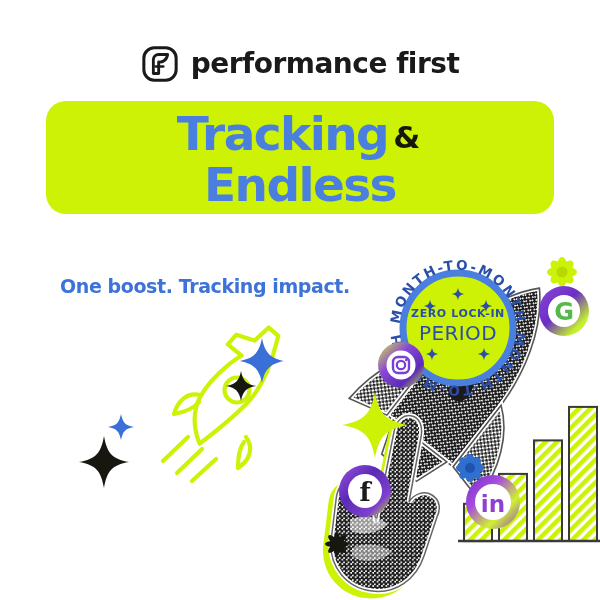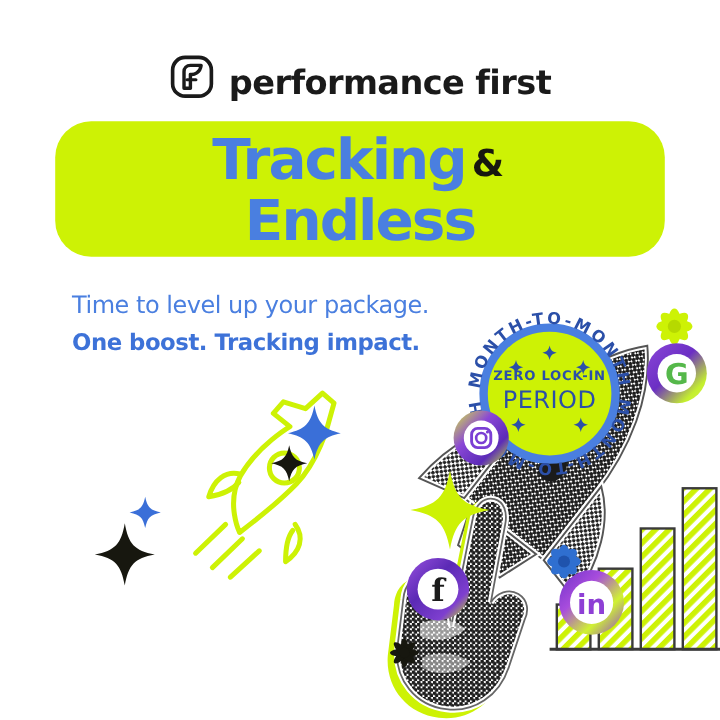--- a/index.html
+++ b/index.html
@@ -18,21 +18,21 @@
     overflow: hidden;
   }
 
   
   .logo-row {
     position: absolute;
     top: 45px;
     left: 0;
     width: 600px;
     display: flex;
-    align-items: flex-end;
+    align-items: center;
     justify-content: center;
     gap: 12px;
   }
   .logo-mark {
     width: 38px;
     height: 38px;
     display: block;
   }
   .logo-word {
     font-family: "DejaVu Sans", sans-serif;
@@ -44,21 +44,21 @@
   }
 
   
   .banner {
     position: absolute;
     left: 46px;
     top: 101px;
     width: 508px;
     height: 113px;
     background: #cdf205;
-    border-radius: 30px;
+    border-radius: 20px;
     display: flex;
     flex-direction: column;
     align-items: center;
     justify-content: center;
     box-sizing: border-box;
     padding-top: 2px;
   }
   .headline-line1 {
     display: flex;
     align-items: baseline;
@@ -145,21 +145,20 @@
   </div>
 
   <div class="banner">
     <div class="headline-line1">
       <span class="hl-blue">Tracking</span>
       <span class="hl-amp">&amp;</span>
     </div>
     <div class="headline-line2">Endless</div>
   </div>
 
-  <div class="sub1">Time to level up your package.</div>
   <div class="sub2">One boost. Tracking impact.</div>
 
   <svg class="art" viewBox="0 0 600 600">
     <defs>
 
       <pattern id="halftone" width="5" height="5" patternUnits="userSpaceOnUse">
         <rect width="5" height="5" fill="#ffffff"></rect>
         <circle cx="1.3" cy="1.3" r="1.55" fill="#222222"></circle>
         <circle cx="3.8" cy="3.8" r="1.55" fill="#222222"></circle>
       </pattern>

